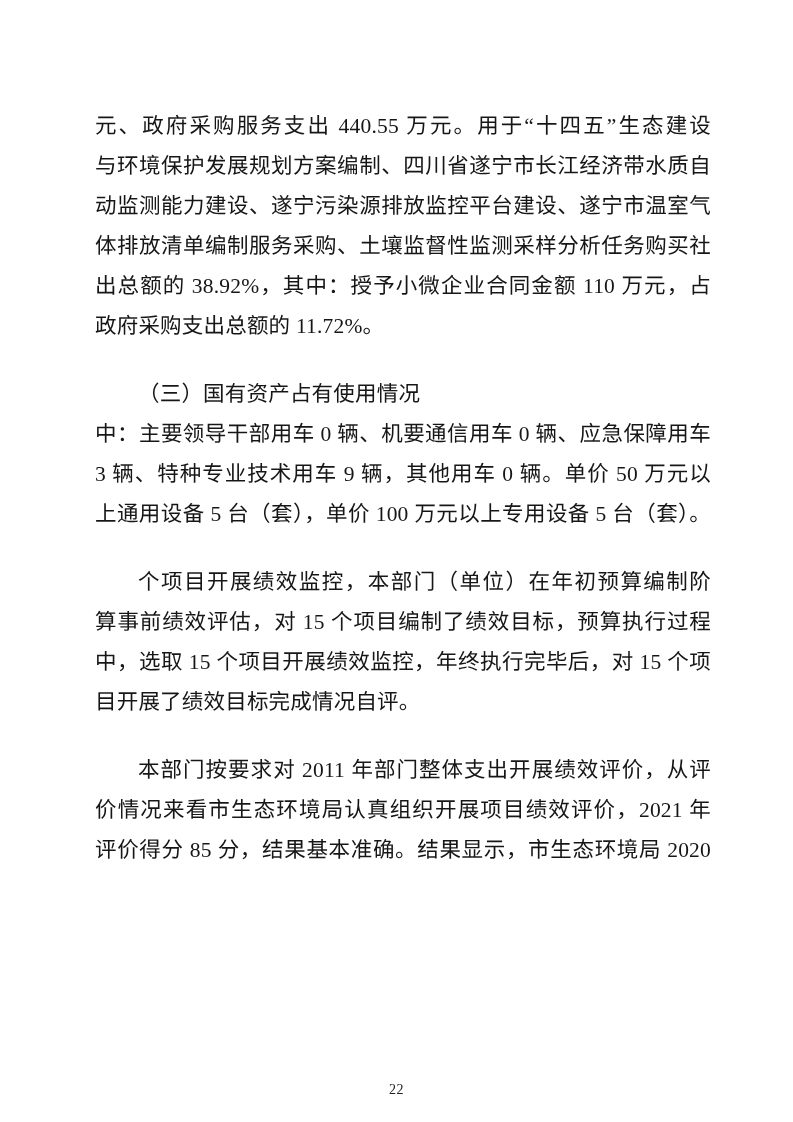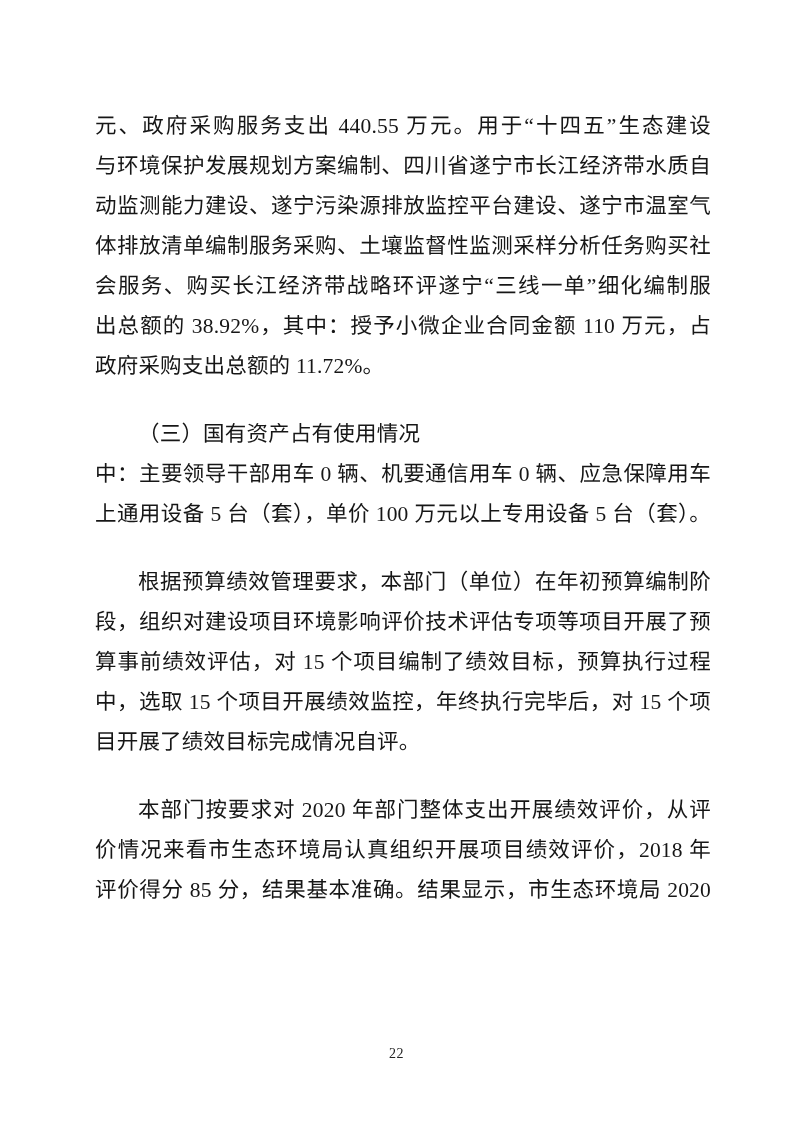--- a/index.html
+++ b/index.html
@@ -42,21 +42,21 @@
     margin-top: 28px;
   }
   
   .line.end {
     text-align: left;
     text-align-last: left;
   }
   .page-footer {
     position: absolute;
     left: 0;
-    top: 1044px;
+    top: 1080px;
     width: 100%;
     text-align: center;
   }
   .page-number {
     font-size: 14px;
     line-height: 20px;
     color: #222222;
     letter-spacing: 0.5px;
   }
 </style>
@@ -65,46 +65,45 @@
 
 <div class="page">
 
   <main class="text-block">
 
     <div class="para">
       <div class="line">元、政府采购服务支出 440.55 万元。用于“十四五”生态建设</div>
       <div class="line">与环境保护发展规划方案编制、四川省遂宁市长江经济带水质自</div>
       <div class="line">动监测能力建设、遂宁污染源排放监控平台建设、遂宁市温室气</div>
       <div class="line">体排放清单编制服务采购、土壤监督性监测采样分析任务购买社</div>
-      <div class="line">会服务、购买长江经济带战略环评遂宁“三线一单”细化编制服</div>
       <div class="line">出总额的 38.92%，其中：授予小微企业合同金额 110 万元，占</div>
       <div class="line end">政府采购支出总额的 11.72%。</div>
     </div>
 
     <div class="para">
       <div class="line start end">（三）国有资产占有使用情况</div>
     </div>
 
     <div class="para">
       <div class="line">中：主要领导干部用车 0 辆、机要通信用车 0 辆、应急保障用车</div>
+      <div class="line">3 辆、特种专业技术用车 9 辆，其他用车 0 辆。单价 50 万元以</div>
       <div class="line">上通用设备 5 台（套），单价 100 万元以上专用设备 5 台（套）。</div>
     </div>
 
 
     <div class="para">
-      <div class="line start">根据预算绩效管理要求，本部门（单位）在年初预算编制阶</div>
-      <div class="line">段，组织对建设项目环境影响评价技术评估专项等项目开展了预</div>
+      <div class="line start">个项目开展绩效监控，本部门（单位）在年初预算编制阶</div>
       <div class="line">算事前绩效评估，对 15 个项目编制了绩效目标，预算执行过程</div>
       <div class="line">中，选取 15 个项目开展绩效监控，年终执行完毕后，对 15 个项</div>
       <div class="line end">目开展了绩效目标完成情况自评。</div>
     </div>
 
     <div class="para">
-      <div class="line start">本部门按要求对 2020 年部门整体支出开展绩效评价，从评</div>
-      <div class="line">价情况来看市生态环境局认真组织开展项目绩效评价，2018 年</div>
+      <div class="line start">本部门按要求对 2011 年部门整体支出开展绩效评价，从评</div>
+      <div class="line">价情况来看市生态环境局认真组织开展项目绩效评价，2021 年</div>
       <div class="line">评价得分 85 分，结果基本准确。结果显示，市生态环境局 2020</div>
     </div>
 
   </main>
 
   <footer class="page-footer">
     <span class="page-number">22</span>
   </footer>
 
 </div>

